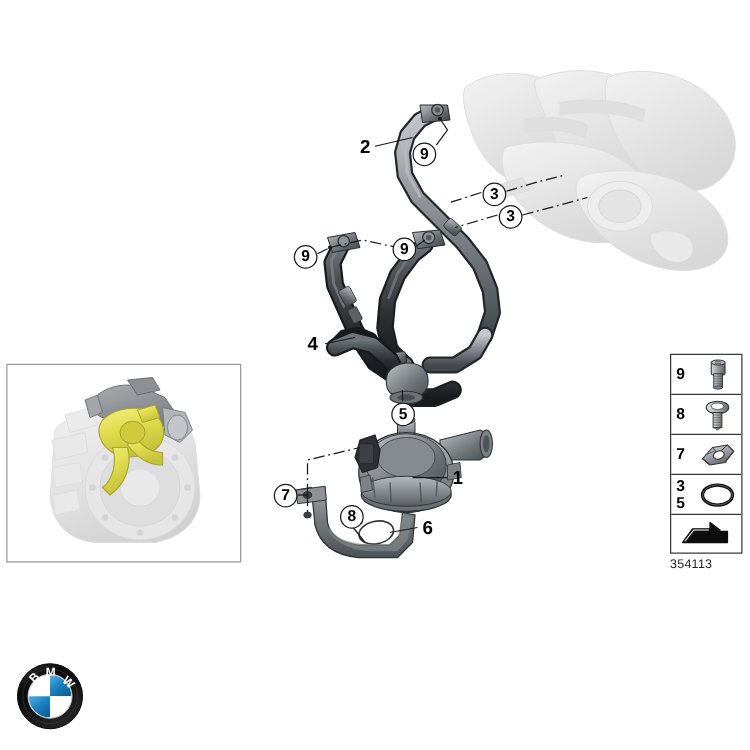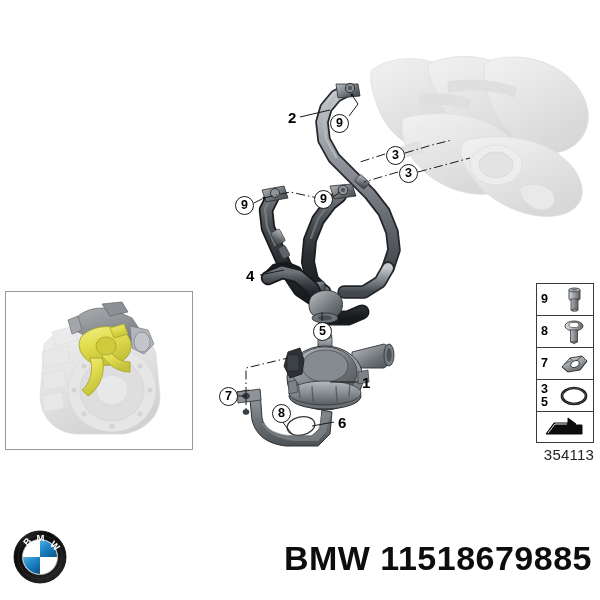--- a/index.html
+++ b/index.html
@@ -113,22 +113,22 @@
     height: 100%;
     display: flex;
     align-items: center;
     justify-content: center;
   }
   #legend-code {
     position: absolute;
     left: 536px;
     top: 446px;
     width: 58px;
-    text-align: right;
-    font-size: 15px;
+    text-align: left;
+    font-size: 10px;
     color: #222;
     font-family: "Liberation Sans", sans-serif;
     letter-spacing: 0.2px;
     z-index: 20;
   }
 
   
   #footer {
     position: absolute;
     left: 0;
@@ -549,21 +549,20 @@
       <circle cx="27" cy="27" r="17.6" fill="none" stroke="#bdbdbd" stroke-width="0.8"></circle>
       <circle cx="27" cy="27" r="21.8" fill="none" stroke="#4a4a4a" stroke-width="0.6" opacity="0.6"></circle>
       <g fill="#ffffff" font-family="'Liberation Sans', sans-serif" font-size="9.5" font-weight="bold">
         <text x="14.2" y="16.5" transform="rotate(-46 14.2 16.5)">B</text>
         <text x="23.6" y="10.6">M</text>
         <text x="36.4" y="15.1" transform="rotate(44 36.4 15.1)">W</text>
       </g>
     </svg>
   </div>
 
-  <div id="part-number">BMW 11518679885</div>
 
   <div id="callout-layer">
       <div class="callout-plain" style="left: 288px; top: 110px;">2</div>
       <div class="callout" style="left: 330px; top: 114px;">9</div>
       <div class="callout" style="left: 386px; top: 146px;">3</div>
       <div class="callout" style="left: 399px; top: 164px;">3</div>
       <div class="callout" style="left: 235px; top: 196px;">9</div>
       <div class="callout" style="left: 314px; top: 190px;">9</div>
       <div class="callout-plain" style="left: 246px; top: 268px;">4</div>
       <div class="callout" style="left: 313px; top: 322px;">5</div>

